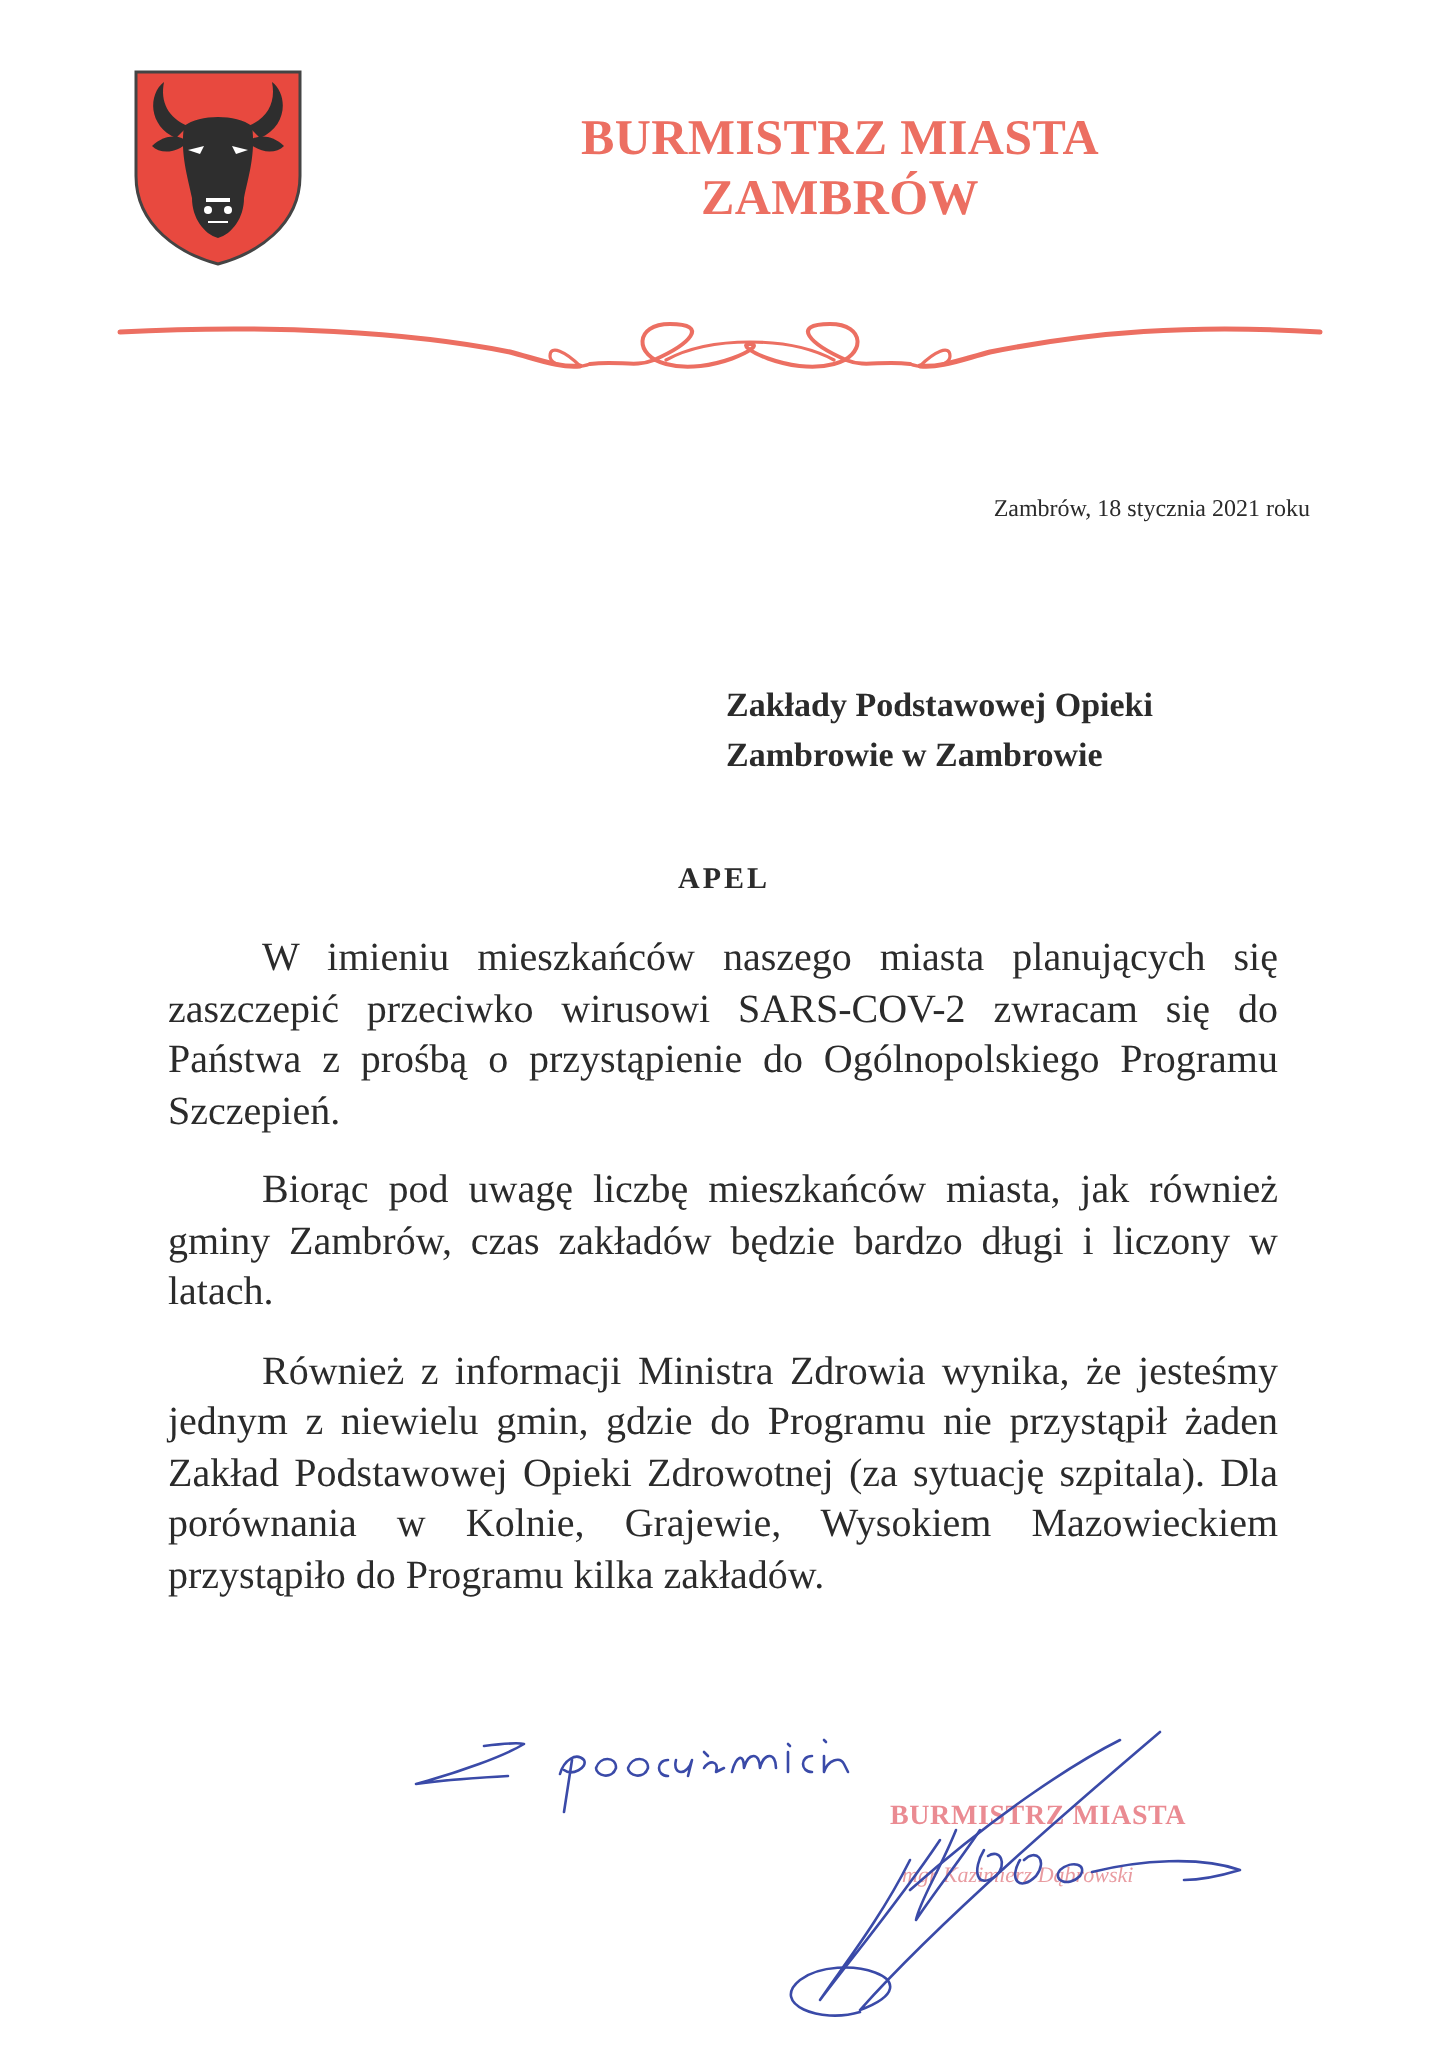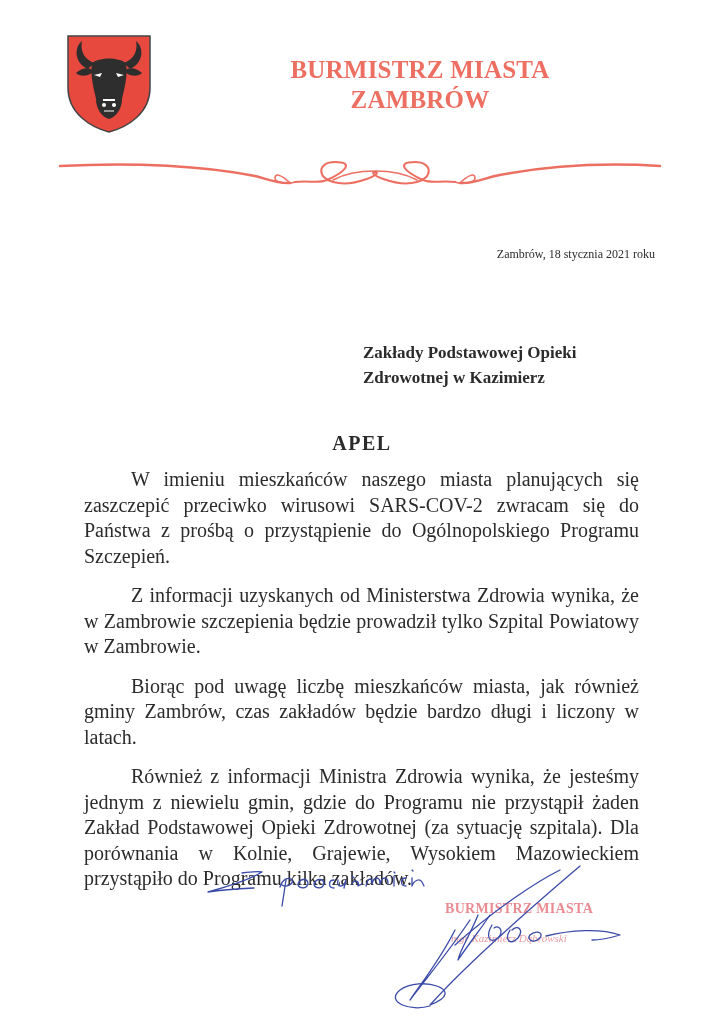--- a/index.html
+++ b/index.html
@@ -5,21 +5,21 @@
   html, body { margin: 0; padding: 0; background: #ffffff; }
   body { width: 724px; height: 1024px; position: relative; overflow: hidden;
          font-family: "Liberation Serif", "DejaVu Serif", serif; color: #2b2b2b; }
   .crest { position: absolute; left: 66px; top: 33px; width: 86px; height: 100px; }
   .title { position: absolute; left: 230px; top: 55px; width: 380px; text-align: center;
            color: #ec6f62; font-weight: bold; font-size: 25px; line-height: 30px; letter-spacing: 0.2px; }
   .flourish { position: absolute; left: 55px; top: 150px; width: 610px; height: 50px; }
   .date { position: absolute; right: 69px; top: 247px; font-size: 12px; }
   .addressee { position: absolute; left: 363px; top: 340px; font-weight: bold; font-size: 17px; line-height: 25px; }
   .apel { position: absolute; left: 0; width: 724px; top: 432px; text-align: center;
-          font-weight: bold; font-size: 20px; letter-spacing: 1.5px; }
+          font-weight: bold; font-size: 15px; letter-spacing: 1.5px; }
   .body { position: absolute; left: 84px; width: 555px; top: 467px; font-size: 20px; line-height: 25.5px; }
   .body p { margin: 0 0 14px 0; text-align: justify; text-indent: 47px; }
   .stamp-title { position: absolute; left: 445px; top: 901px; color: #e77780; font-weight: bold;
                  font-size: 14px; letter-spacing: 0.3px; opacity: 0.85; }
   .stamp-name { position: absolute; left: 451px; top: 932px; color: #e58a90; font-style: italic;
                 font-size: 11px; opacity: 0.85; }
   .sig { position: absolute; left: 0; top: 0; width: 724px; height: 1024px; pointer-events: none; }
 </style>
 </head>
 <body>
@@ -58,28 +58,27 @@
     <path d="M240 32 C255 30 262 34 272 30 C290 22 300 12 280 12 C262 12 262 28 278 32 C300 38 330 22 320 22" stroke-width="2"></path>
     <path d="M400 32 C385 30 378 34 368 30 C350 22 340 12 360 12 C378 12 378 28 362 32 C340 38 310 22 320 22" stroke-width="2"></path>
     <path d="M278 30 C300 18 340 18 362 30" stroke-width="1.6"></path>
   </g>
 </svg>
 
 <div class="date">Zambrów, 18 stycznia 2021 roku</div>
 
 <div class="addressee">
   <div>Zakłady Podstawowej Opieki</div>
-  <div>Zdrowotnej w Kazimierz</div>
+  <div>Zambrowie w Zambrowie</div>
 </div>
 
 <div class="apel">APEL</div>
 
 <div class="body">
   <p>W imieniu mieszkańców naszego miasta planujących się zaszczepić przeciwko wirusowi SARS-COV-2 zwracam się do Państwa z prośbą o przystąpienie do Ogólnopolskiego Programu Szczepień.</p>
-  <p>Z informacji uzyskanych od Ministerstwa Zdrowia wynika, że w Zambrowie szczepienia będzie prowadził tylko Szpital Powiatowy w Zambrowie.</p>
   <p>Biorąc pod uwagę liczbę mieszkańców miasta, jak również gminy Zambrów, czas zakładów będzie bardzo długi i liczony w latach.</p>
   <p>Również z informacji Ministra Zdrowia wynika, że jesteśmy jednym z niewielu gmin, gdzie do Programu nie przystąpił żaden Zakład Podstawowej Opieki Zdrowotnej (za sytuację szpitala). Dla porównania w Kolnie, Grajewie, Wysokiem Mazowieckiem przystąpiło do Programu kilka zakładów.</p>
 </div>
 
 <div class="stamp-title">BURMISTRZ MIASTA</div>
 <div class="stamp-name">mgr Kazimierz Dąbrowski</div>
 
 <svg class="sig" viewBox="0 0 724 1024">
   <g fill="none" stroke="#3a4aa8" stroke-width="1.3" stroke-linecap="round" stroke-linejoin="round">
 

